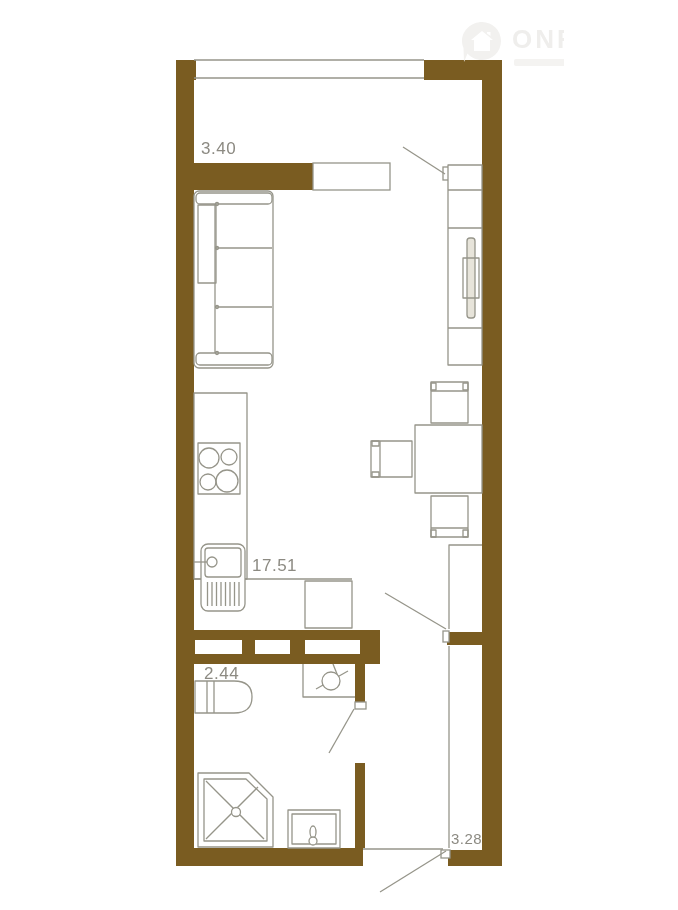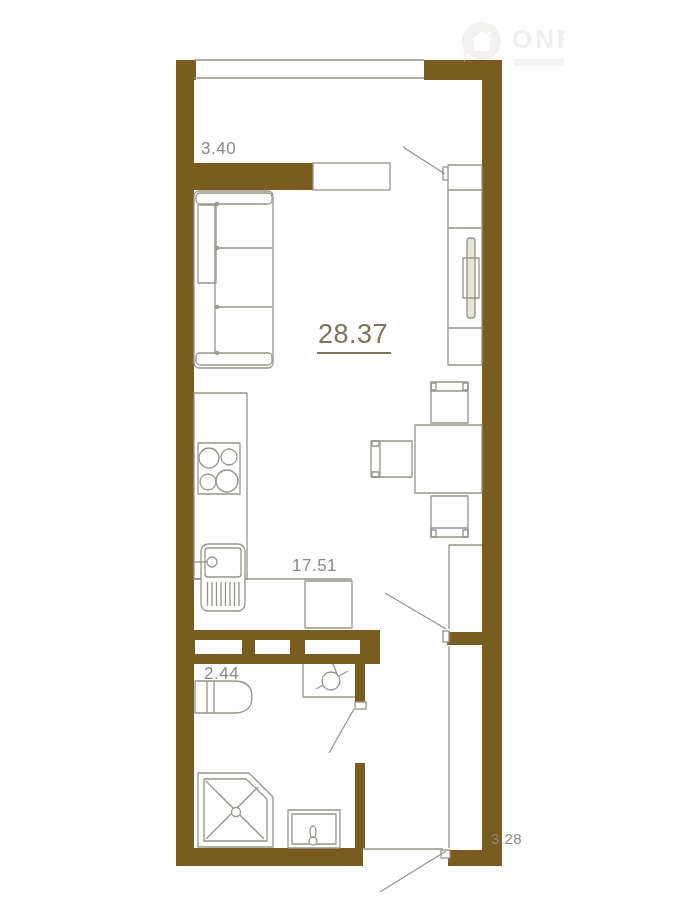--- a/index.html
+++ b/index.html
@@ -19,23 +19,23 @@
     white-space:nowrap;
   }
   .lbl-balcony{left:201px;top:139px;}
   .lbl-total{
     left:317px;top:319px;
     font-size:27px;
     color:#7d735a;
     border-bottom:2px solid #7d735a;
     padding:0 3px 2px 1px;
   }
-  .lbl-living{left:252px;top:556px;margin-left:40px;}
+  .lbl-living{left:252px;top:556px;}
   .lbl-bath{left:204px;top:664px;}
-  .lbl-hall{left:451px;top:830px;font-size:15px;padding-left:40px;}
+  .lbl-hall{left:451px;top:830px;font-size:15px;}
   .logo{position:absolute;left:460px;top:18px;width:210px;height:48px;}
   .logo-icon{position:absolute;left:2px;top:3px;}
   .logo-text{
     position:absolute;left:52px;top:6px;
     font-size:26px;font-weight:bold;
     letter-spacing:3px;
     color:#efeeec;
   }
   .logo-tagline{
     position:absolute;left:54px;top:41px;
@@ -196,21 +196,20 @@
         <rect x="288" y="810" width="52" height="38" fill="#ffffff"></rect>
         <rect x="292" y="814" width="44" height="30"></rect>
         <ellipse cx="313" cy="832" rx="3" ry="6"></ellipse>
         <circle cx="313" cy="841" r="4" fill="#ffffff"></circle>
       </g>
 
     </g>
   </svg>
 
   <div class="lbl lbl-balcony">3.40</div>
-  <div class="lbl lbl-total">28.37</div>
   <div class="lbl lbl-living">17.51</div>
   <div class="lbl lbl-bath">2.44</div>
   <div class="lbl lbl-hall">3.28</div>
 
   <div class="logo">
     <svg class="logo-icon" width="40" height="42" viewBox="0 0 40 42">
       <path d="M20 1 C30.5 1 39 9.5 39 20 C39 30.5 30.5 39 20 39 C14 39 9 36.5 5.5 32.5 L2 41 L1.5 27 C0.5 24.8 0 22.5 0 20 C0 9.5 9.5 1 20 1 Z" fill="#f2f1ef"></path>
       <path d="M20 10 L31 19 H28 V30 H12 V19 H9 Z M25 11 H28.5 V15 L25 12.5 Z" fill="#ffffff"></path>
     </svg>
     <div class="logo-text">ONREALT</div>

